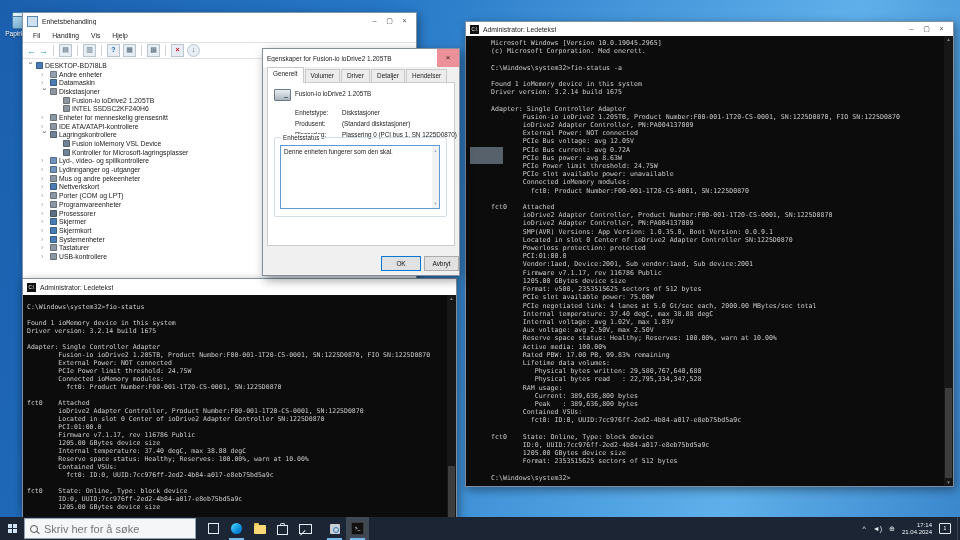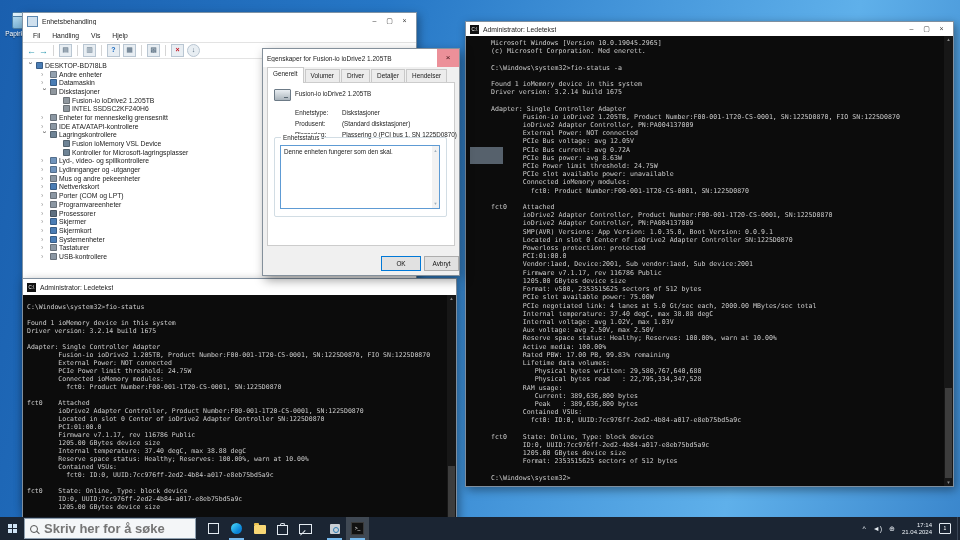--- a/index.html
+++ b/index.html
@@ -75,21 +75,21 @@
   .vscroll .thumb{position:absolute;left:1px;right:1px;bottom:8px;height:60px;background:#3d3d3d;}
   .termsel{position:absolute;left:4px;top:125px;width:33px;height:17px;background:rgba(160,182,203,.5);}
   
   #taskbar{left:0;bottom:0;width:960px;height:23px;background:#1b2533;z-index:10;display:flex;align-items:center;}
   .startbtn{width:24px;height:23px;display:flex;align-items:center;justify-content:center;}
   .winlogo{display:grid;grid-template-columns:4px 4px;grid-template-rows:4px 4px;gap:1px;}
   .winlogo b{background:#cfe3f5;}
   .searchbox{width:172px;height:21px;background:#f4f6f8;border:1px solid #8fa0b0;display:flex;align-items:center;gap:4px;padding:0 5px;box-sizing:border-box;}
   .mag{width:6px;height:6px;border:1px solid #555;border-radius:50%;position:relative;flex:0 0 auto;}
   .mag:after{content:"";position:absolute;width:4px;height:1px;background:#555;transform:rotate(45deg);right:-3px;bottom:-1px;}
-  .searchbox input{border:none;background:transparent;outline:none;font-size:13px;color:#444;width:130px;font-family:"Liberation Sans",sans-serif;font-weight:bold;}
+  .searchbox input{border:none;background:transparent;outline:none;font-size:11px;color:#444;width:130px;font-family:"Liberation Sans",sans-serif;}
   .tbitem{width:23px;height:23px;display:flex;align-items:center;justify-content:center;position:relative;}
   .tbitem.running:after{content:"";position:absolute;left:4px;right:4px;bottom:0;height:2px;background:#76b9ed;}
   .tbitem.focused{background:rgba(255,255,255,.16);}
   .tv{width:9px;height:9px;border:1px solid #e4ebf2;}
   .edge{width:11px;height:11px;border-radius:50%;background:linear-gradient(135deg,#45d3f7 10%,#0a84d8 70%);}
   .folder{width:12px;height:9px;background:#f8d775;border-radius:1px;position:relative;margin-top:2px;}
   .folder:before{content:"";position:absolute;left:0;top:-2px;width:5px;height:2px;background:#eac24f;border-radius:1px 1px 0 0;}
   .store{width:9px;height:8px;border:1px solid #e4ebf2;position:relative;margin-top:3px;}
   .store:before{content:"";position:absolute;left:2px;top:-3px;width:3px;height:2px;border:1px solid #e4ebf2;border-bottom:none;border-radius:2px 2px 0 0;}
   .mail{width:11px;height:8px;border:1px solid #e4ebf2;position:relative;}

